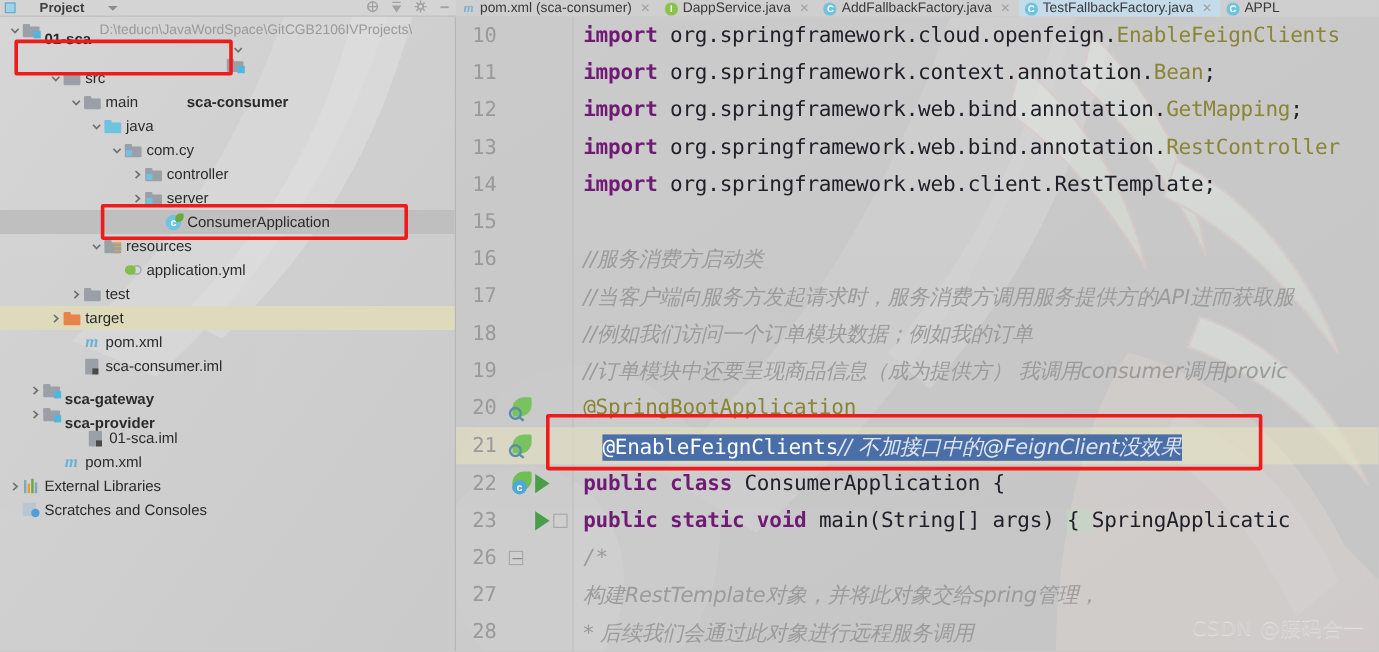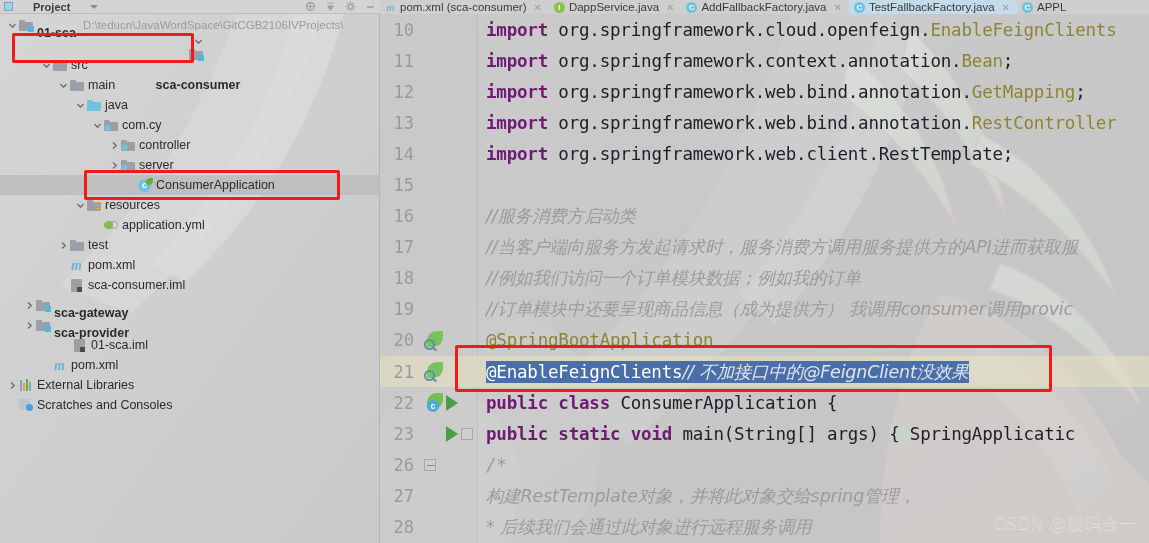--- a/index.html
+++ b/index.html
@@ -181,21 +181,21 @@
     padding-left: 8px;
   }
   .kw  { color: #701a75; font-weight: 700; }
   .cls2{ color: #8a8535; }
   .anno{ color: #8a8535; }
   .cmt { color: #9b9b9b; font-style: italic; }
   .cmt-cn { font-family: "DejaVu Sans", sans-serif; font-style: italic; }
   .fold-bg { background: rgba(190,220,190,0.45); }
 
   .sel-text {
-    background: #4a6fa8; color: #ffffff; padding: 1px 0;
+    background: #4a6fa8; color: #ffffff; padding: 1px 0; margin-left: 16px;
   }
   .sel-text .cmt2 { color: #dfe4ee; font-style: italic; }
 
   
   .bean {
     width: 19px; height: 19px; position: relative;
   }
   .bean .lf { position: absolute; right: 0; top: 0; width: 16px; height: 16px;
               background: #79c35e; border-radius: 60% 8% 60% 8%; }
   .bean .mg { position: absolute; left: 0; bottom: 0; width: 11px; height: 11px;
@@ -478,20 +478,34 @@
               </svg>
             </span>
             <span class="fico">
               <span class="folder">
                 <span class="ft"></span>
                 <span class="fb"></span>
               </span>
             </span>
             <span class="tlabel">test</span>
           </div>
+          <div class="trow hl" style="padding-left: 40px;">
+            <span class="arrow">
+              <svg width="9" height="9" viewBox="0 0 9 9">
+                <path d="M3 1.5L6.2 4.5L3 7.5" fill="none" stroke="#6f6f6f" stroke-width="1.4"></path>
+              </svg>
+            </span>
+            <span class="fico">
+              <span class="folder orange">
+                <span class="ft"></span>
+                <span class="fb"></span>
+              </span>
+            </span>
+            <span class="tlabel">target</span>
+          </div>
           <div class="trow" style="padding-left: 57px;">
             <span class="arrow blank">
               <svg width="9" height="9" viewBox="0 0 9 9">
                 <path d="M3 1.5L6.2 4.5L3 7.5" fill="none" stroke="#6f6f6f" stroke-width="1.4"></path>
               </svg>
             </span>
             <span class="fico">
               <span class="mico">m</span>
             </span>
             <span class="tlabel">pom.xml</span>

